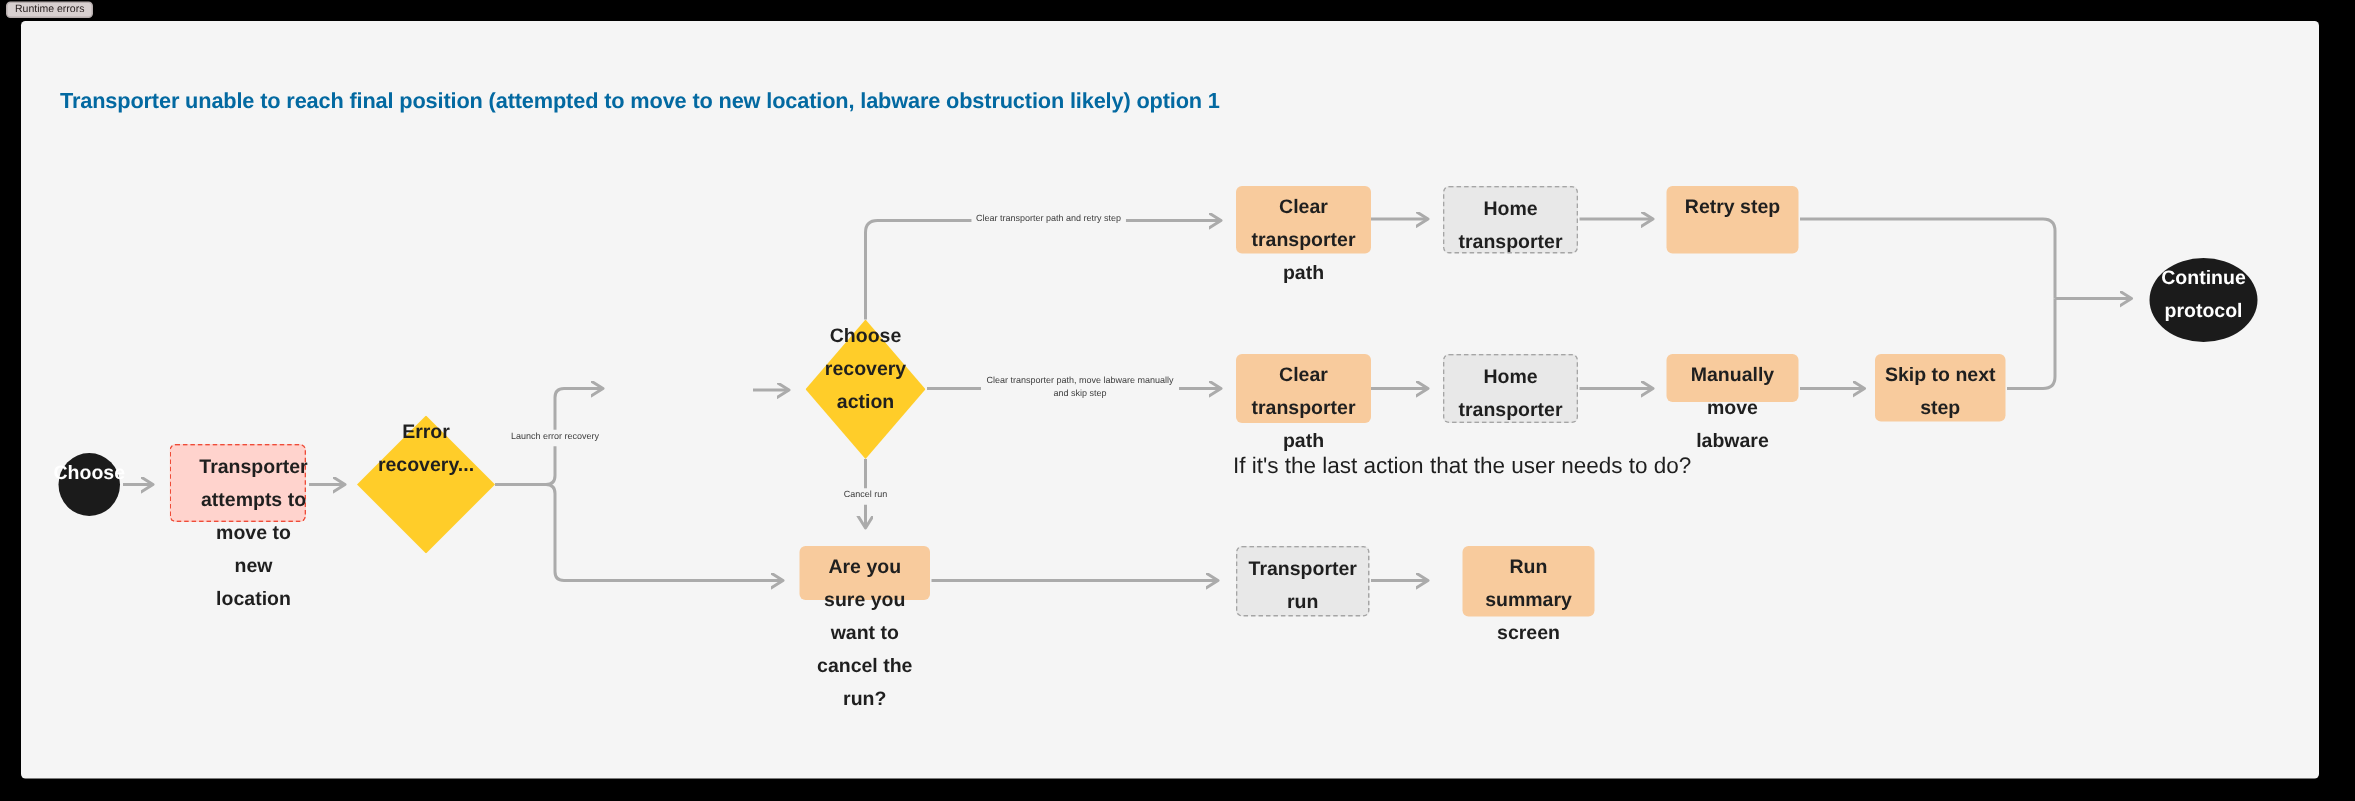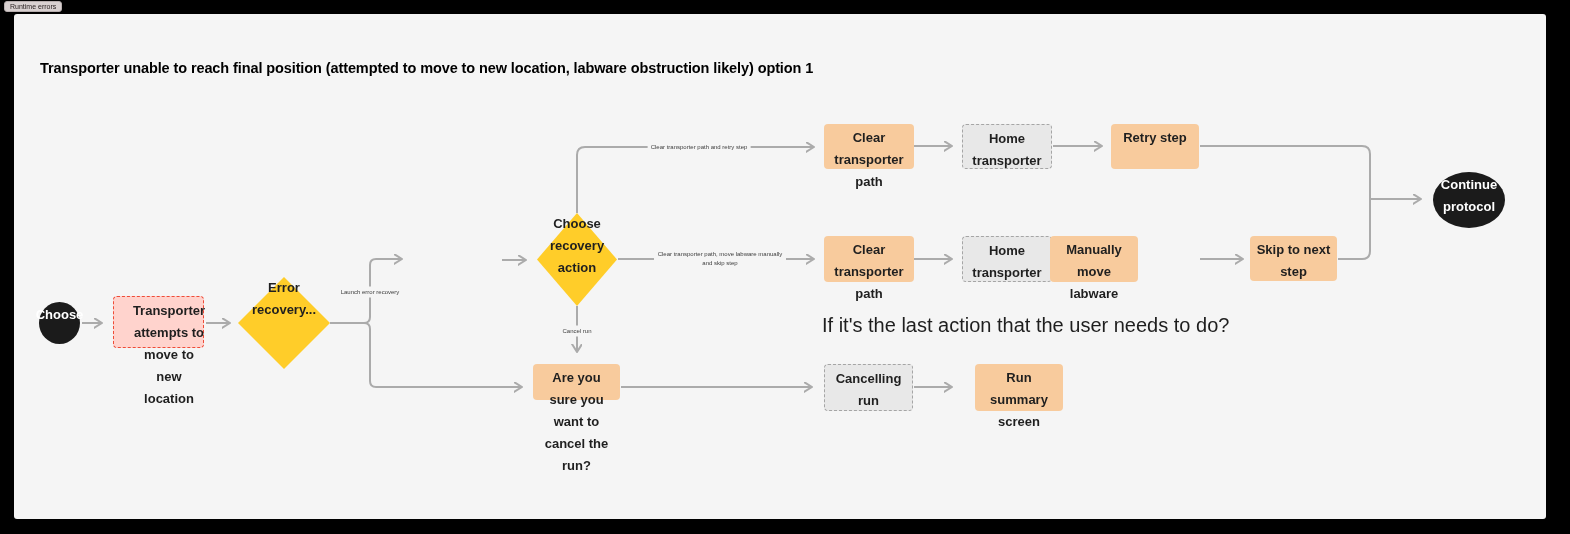--- a/index.html
+++ b/index.html
@@ -5,22 +5,22 @@
   html,body{margin:0;padding:0;background:#000;}
   *{box-sizing:border-box;}
   .stage{position:relative;width:1570px;height:534px;background:#000;overflow:hidden;
          font-family:"Liberation Sans","DejaVu Sans",sans-serif;}
   .chip{position:absolute;left:4px;top:1px;height:11px;display:flex;align-items:center;
         background:#d8d0d0;border:0.5px solid #b7aeae;border-radius:3px;padding:0 5px;
         font-size:7px;line-height:1;color:#2a2222;white-space:nowrap;}
   .canvas{position:absolute;left:14px;top:14px;width:1532px;height:505px;
           background:#f5f5f5;border-radius:3px;}
   .title{position:absolute;left:26px;top:46px;margin:0;font-size:14.5px;font-weight:700;
-         color:#000000;letter-spacing:-0.1px;white-space:nowrap;}
-  .annotation{position:absolute;left:808px;top:300px;font-size:20px;font-weight:400;
+         color:#0369a1;letter-spacing:-0.1px;white-space:nowrap;}
+  .annotation{position:absolute;left:808px;top:288px;font-size:15px;font-weight:400;
               color:#1e1e1e;white-space:nowrap;}
   svg.edges{position:absolute;left:0;top:0;pointer-events:none;}
   svg.edges path{fill:none;stroke:#ababab;stroke-width:2;}
   .elabel{position:absolute;transform:translate(-50%,-50%);font-size:6px;line-height:1.5;
           color:#3d3d3d;background:#f5f5f5;padding:1px 3px;white-space:nowrap;text-align:center;}
   .elabel.wrap{white-space:normal;width:132px;}
   .node{position:absolute;display:flex;align-items:flex-start;justify-content:center;
         text-align:center;font-size:13px;line-height:1.7;font-weight:700;color:#1f1f1f;}
   .box{border-radius:4px;padding:3px 5px;}
   .orange{background:#f8cb9d;}
@@ -109,36 +109,36 @@
   </div>
 
   <div class="node box orange" style="left:824px;top:236px;width:90px;height:46px;">
     <span class="nl">Clear transporter path</span>
   </div>
 
   <div class="node box graybox" style="left:962px;top:236px;width:90px;height:46px;">
     <span class="nl">Home transporter</span>
   </div>
 
-  <div class="node box orange" style="left:1050px;top:236px;width:88px;height:46px;">
+  <div class="node box orange" style="left:1111px;top:236px;width:88px;height:32px;">
     <span class="nl">Manually move labware</span>
   </div>
 
   <div class="node ellipse" style="left:1433px;top:172px;width:72px;height:56px;">
     <span class="nl">Continue protocol</span>
   </div>
 
   <div class="node box orange" style="left:1250px;top:236px;width:87px;height:45px;">
     <span class="nl">Skip to next step</span>
   </div>
 
   <div class="node box orange" style="left:533px;top:364px;width:87px;height:36px;">
     <span class="nl">Are you sure you want to cancel the run?</span>
   </div>
 
   <div class="node box graybox" style="left:824px;top:364px;width:89px;height:47px;">
-    <span class="nl">Cancelling run</span>
+    <span class="nl">Transporter run</span>
   </div>
 
   <div class="node box orange" style="left:963px;top:364px;width:88px;height:47px;margin-left:12px;">
     <span class="nl">Run summary screen</span>
   </div>
 </div>
 
 </body></html>

